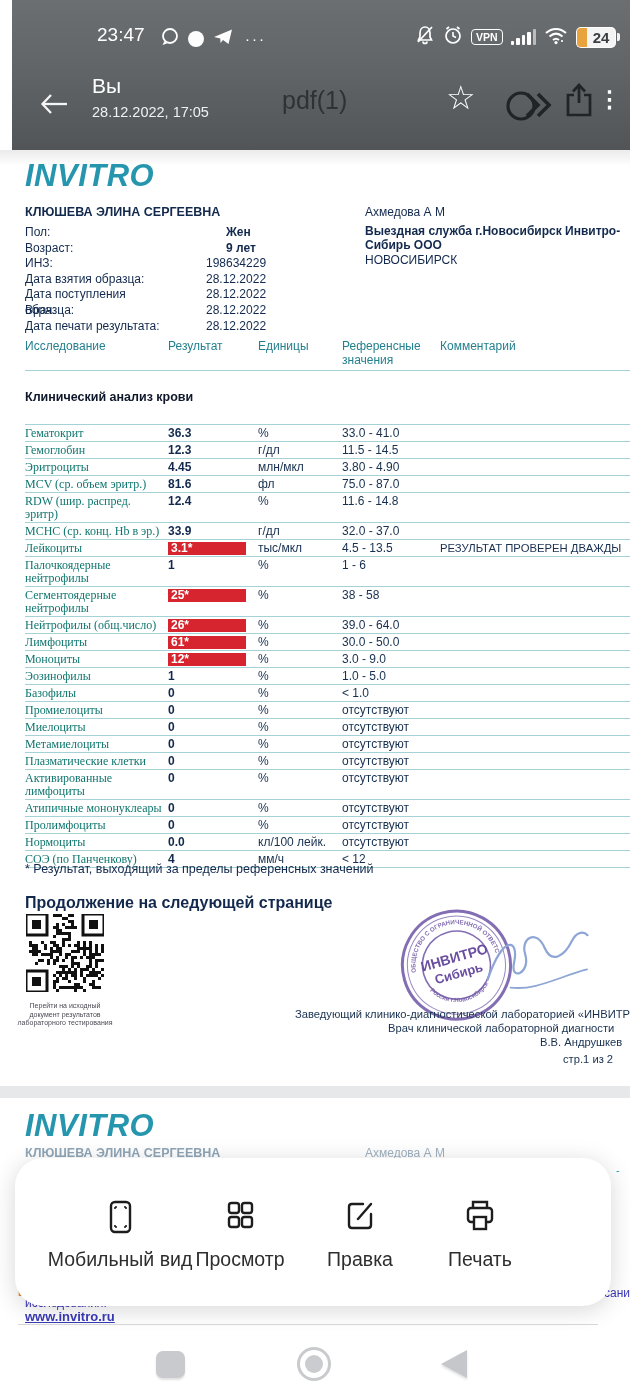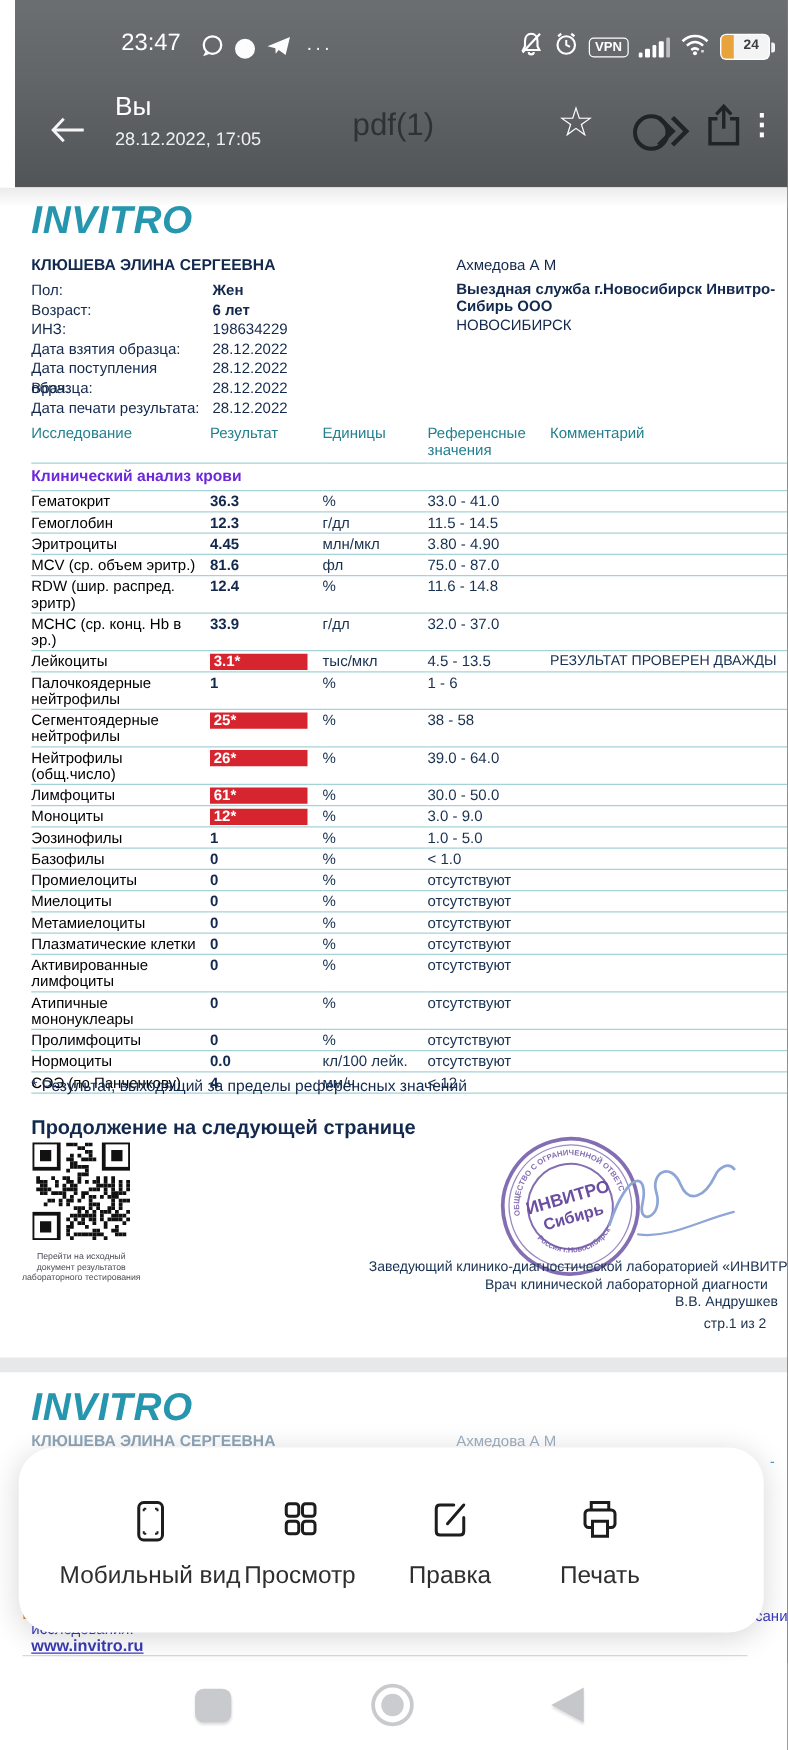--- a/index.html
+++ b/index.html
@@ -15,21 +15,21 @@
   .sb-more{color:#fff;font-size:15px;letter-spacing:2px;margin-left:2px;line-height:14px;}
   .sb-right-icons{position:absolute;right:22px;top:25px;display:flex;align-items:center;gap:8px;}
   .vpn-badge{border:1.6px solid #fff;border-radius:4px;color:#fff;font-size:10.5px;font-weight:bold;
              padding:1px 4px;line-height:12px;}
   .sig-bars{display:flex;align-items:flex-end;gap:2px;height:16px;}
   .sig-bars i{display:block;width:3.5px;background:#fff;border-radius:1px;}
   .battery{position:relative;width:38px;height:19px;border:1.6px solid rgba(255,255,255,.92);
            border-radius:5px;background:rgba(255,255,255,.93);overflow:hidden;}
   .battery .fill{position:absolute;left:0;top:0;bottom:0;width:10px;background:#e8a33d;}
   .battery .pct{position:absolute;left:10px;right:0;top:1.5px;text-align:center;
-                font-size:11px;font-weight:bold;color:#3c3f41;}
+                font-size:15px;font-weight:bold;color:#3c3f41;}
   .battery-nub{width:3px;height:8px;background:rgba(255,255,255,.92);border-radius:0 2px 2px 0;margin-left:-6px;}
   
   .appbar{position:absolute;left:0;top:58px;width:630px;height:92px;}
   .ab-back{position:absolute;left:26px;top:33px;width:32px;height:26px;cursor:pointer;}
   .ab-sender{position:absolute;left:80px;top:16px;color:#fff;font-size:21px;}
   .ab-date{position:absolute;left:80px;top:46px;color:#eef0f1;font-size:14.5px;}
   .ab-title{position:absolute;left:270px;top:28px;color:#2e3235;font-size:25px;}
   .ab-star{position:absolute;left:434px;top:22px;color:#fff;font-size:33px;line-height:36px;cursor:pointer;}
   .ab-forward{position:absolute;left:492px;top:26px;cursor:pointer;}
   .ab-share{position:absolute;left:552px;top:24px;cursor:pointer;}
@@ -37,39 +37,39 @@
            line-height:30px;cursor:pointer;}
   
   .page1{position:absolute;left:0;top:150px;width:630px;height:936px;background:#fff;overflow:hidden;}
   .page1::before{content:"";position:absolute;left:0;top:0;right:0;height:16px;
                  background:linear-gradient(180deg,#ebebec,#ffffff);}
   .logo{position:absolute;font-size:31px;font-weight:bold;font-style:italic;
         color:#2596ad;letter-spacing:.5px;}
   .p1-logo{left:25px;top:8px;}
   .patient-name{position:absolute;left:25px;top:55px;font-size:12.5px;font-weight:bold;color:#12294d;}
   .info-block{position:absolute;left:25px;top:75px;width:330px;font-size:12px;color:#12294d;}
-  .info-row{display:flex;height:15.6px;line-height:15.6px;}
+  .info-row{display:flex;height:15.6px;line-height:15.6px;gap:36px;}
   .info-row .lbl{width:145px;}
   .info-row .val{margin-left:0;}
-  .info-row .val.b{font-weight:bold;}
+  .info-row .val.b{font-weight:bold;margin-left:20px;}
   .clinic-block{position:absolute;left:365px;top:55px;width:258px;font-size:12px;color:#12294d;line-height:14.5px;}
   .clinic-block .agent{margin-bottom:4px;}
   .clinic-block .cname{font-weight:bold;}
   .clinic-block .addr{margin-top:2px;}
   
   .results{position:absolute;left:25px;top:188px;width:605px;border-collapse:collapse;table-layout:fixed;}
   .results col.c1{width:143px;} .results col.c2{width:90px;} .results col.c3{width:84px;}
   .results col.c4{width:98px;}  .results col.c5{width:190px;}
   .results th{font-weight:normal;color:#23808e;font-size:12px;text-align:left;
               vertical-align:top;padding:2px 4px 3px 0;line-height:13.5px;}
   .results td{font-size:12px;line-height:13px;padding:2px 4px 1px 0;vertical-align:top;
               border-bottom:1px solid #a5d2d6;}
-  .results .section td{font-weight:bold;color:#6d28d9;font-size:12.5px;
-              border-top:1px solid #a5d2d6;border-bottom:1px solid #a5d2d6;padding:4px 0;}
-  td.nm{color:#000000;}
+  .results .section td{font-weight:bold;color:#0f172a;font-size:12.5px;
+              border-top:1px solid #a5d2d6;border-bottom:1px solid #a5d2d6;padding:20px 0;}
+  td.nm{color:#0f766e;font-family:Liberation Serif, serif;}
   td.rs{color:#12294d;font-weight:bold;}
   td.un,td.rf{color:#17304f;}
   td.cm{color:#17304f;font-size:11.3px;}
   .pill{display:block;width:78px;background:#d6252e;color:#fff;font-weight:bold;
         padding:0 0 0 3px;box-sizing:border-box;}
   .footnote{position:absolute;left:25px;top:712px;font-size:12.5px;color:#12294d;}
   .continuation{position:absolute;left:25px;top:744px;font-size:16px;font-weight:bold;color:#12294d;}
   
   .qr{position:absolute;left:26px;top:764px;width:78px;height:78px;background:#fff;}
   .qr-caption{position:absolute;left:-10px;top:852px;width:150px;text-align:center;
@@ -213,21 +213,21 @@
     <div class="logo p1-logo">INVITRO</div>
     <div class="patient-name">КЛЮШЕВА ЭЛИНА СЕРГЕЕВНА</div>
 
     <div class="info-block" id="info-block">
         <div class="info-row">
           <span class="lbl">Пол:</span>
           <span class="val b">Жен</span>
         </div>
         <div class="info-row">
           <span class="lbl">Возраст:</span>
-          <span class="val b">6 лет</span>
+          <span class="val b">9 лет</span>
         </div>
         <div class="info-row">
           <span class="lbl">ИНЗ:</span>
           <span class="val">198634229</span>
         </div>
         <div class="info-row">
           <span class="lbl">Дата взятия образца:</span>
           <span class="val">28.12.2022</span>
         </div>
         <div class="info-row">

